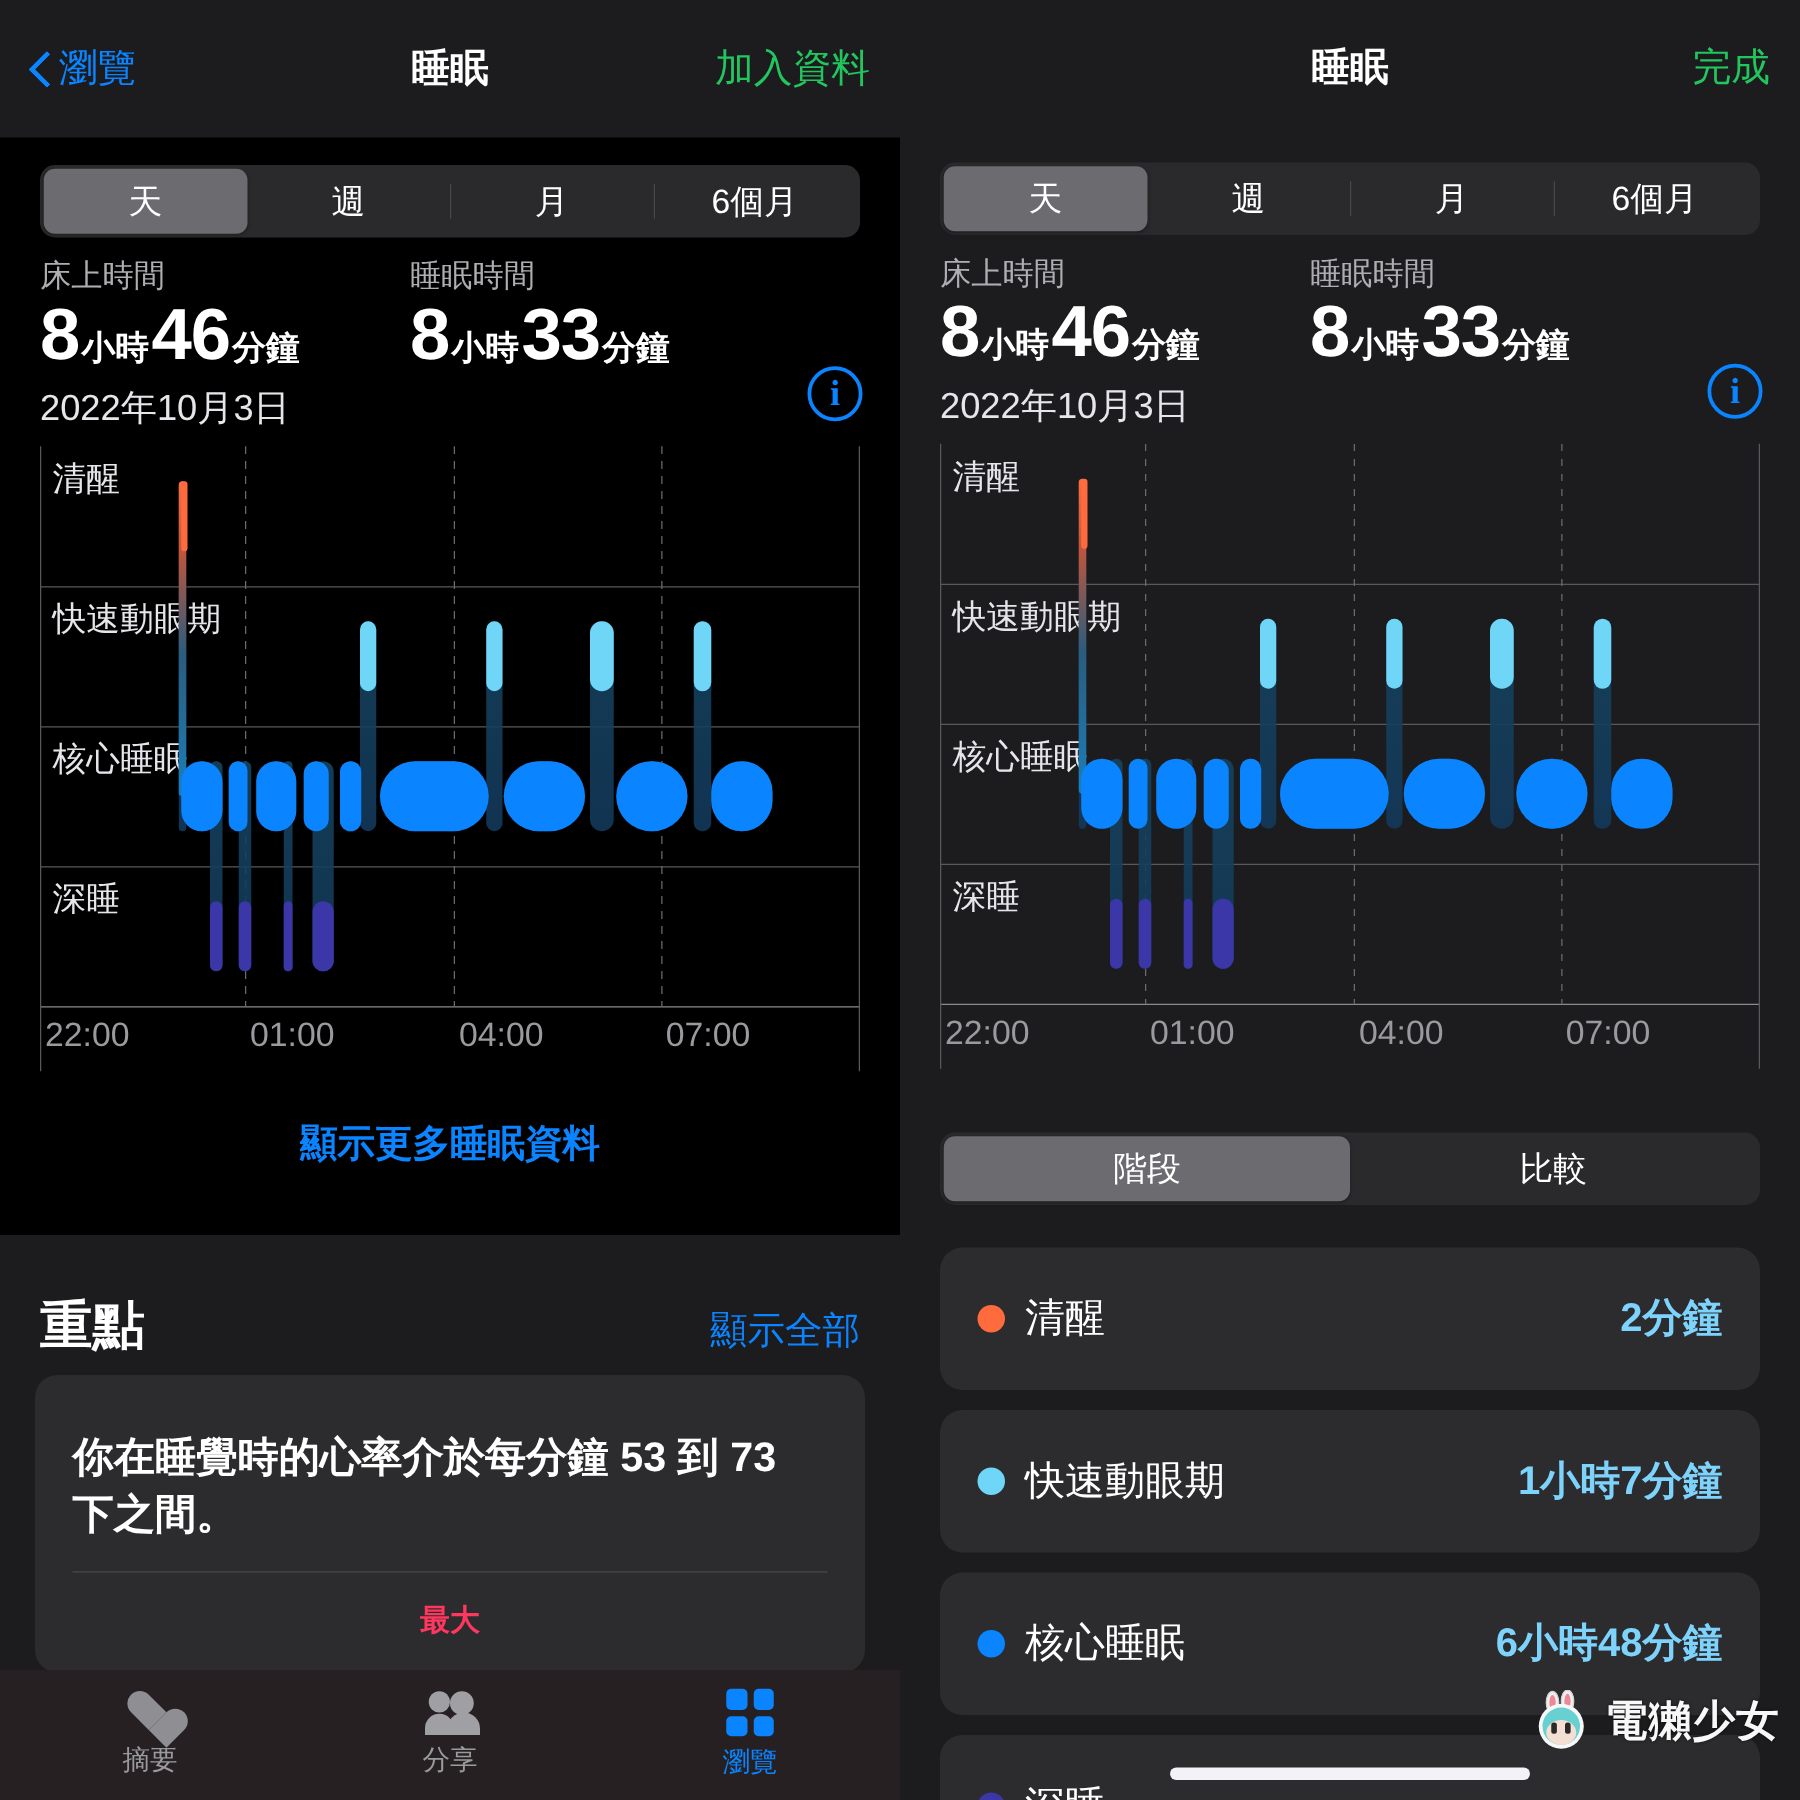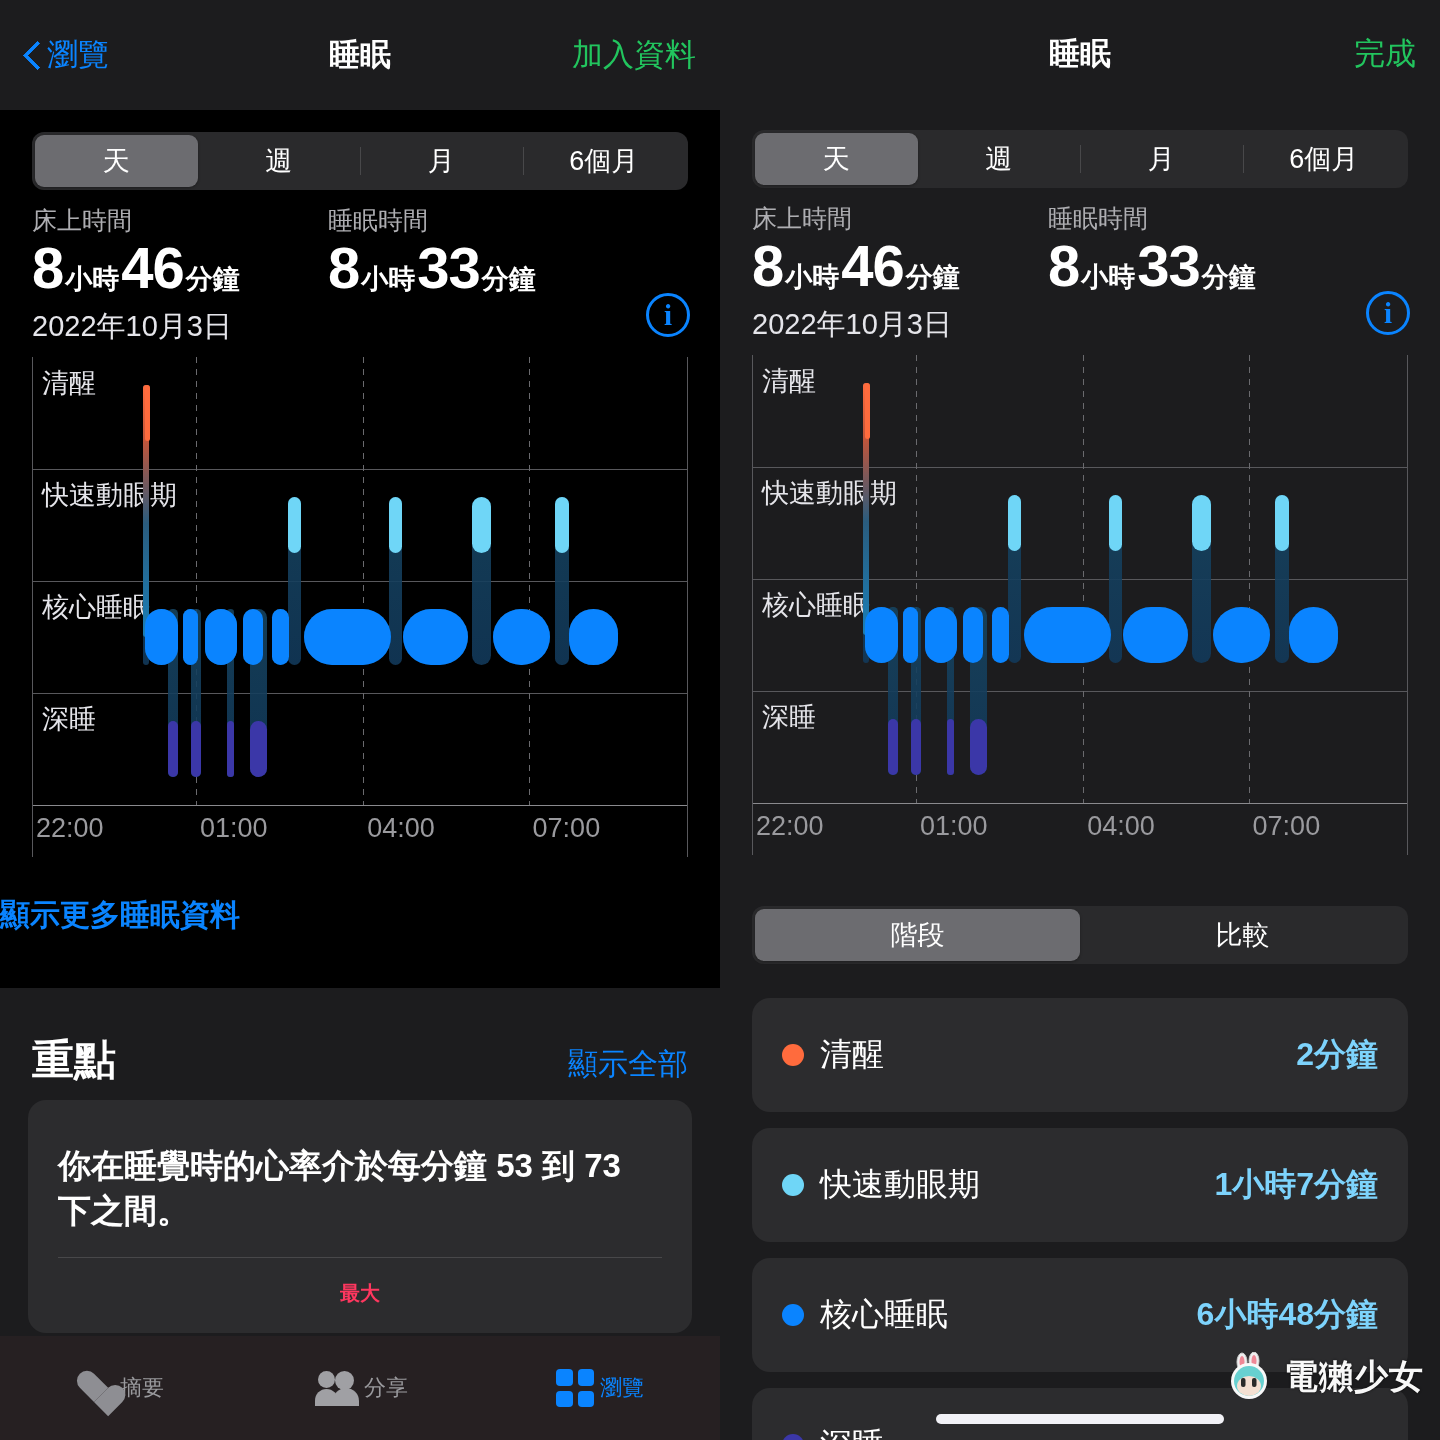--- a/index.html
+++ b/index.html
@@ -70,48 +70,48 @@
   .xlab { position:absolute; color:#9a9a9e; font-size:27px; }
 
   .bar { position:absolute; border-radius:999px; }
   .bar.core  { background:#0a84ff; }
   .bar.rem   { background:#6fd6f7; }
   .bar.deep  { background:#3b37a8; }
   .bar.awake { background:linear-gradient(#ff6b3d,#ff7a4d); border-radius:6px; }
   .stem { position:absolute; border-radius:999px; }
 
   
-  .more { color:#0a84ff; font-size:30px; font-weight:700;
+  .more { text-align:center; color:#0a84ff; font-size:30px; font-weight:700;
           margin-top:38px; cursor:pointer; }
 
   
   .hl-sec { position:absolute; left:0; right:0; bottom:104px; top:988px;
             background:#1c1c1e; border-radius:0; padding:0 28px; overflow:hidden; }
   .hl-head { display:flex; align-items:baseline; justify-content:space-between;
              padding:44px 4px 12px 4px; }
   .hl-title { color:#fff; font-size:42px; font-weight:700; }
   .hl-all { color:#0a84ff; font-size:30px; cursor:pointer; }
   .hl-card { background:#2c2c2e; border-radius:18px; padding:26px 30px; }
   .hl-kicker { display:flex; align-items:center; gap:10px; color:#ff375f;
                font-size:27px; font-weight:700; }
   .heart { width:28px; height:26px; position:relative; flex:none; }
   .heart::before,.heart::after{ content:""; position:absolute; width:15px; height:23px;
     background:#ff375f; border-radius:15px 15px 0 0; top:1px; }
   .heart::before{ left:13px; transform:rotate(-45deg); transform-origin:0 100%; }
   .heart::after { left:13px; transform:rotate(45deg);  transform-origin:0 100%; }
   .hl-body { color:#fff; font-size:33px; font-weight:700; line-height:1.35;
              margin-top:18px; }
   .hl-div { height:1px; background:#48484a; margin:24px 0 0 0; }
-  .hl-max { color:#ff375f; font-size:20px; font-weight:700; margin-top:22px;
+  .hl-max { color:#ff375f; font-size:24px; font-weight:700; margin-top:22px;
             text-align:center; }
 
   
   .tabbar { position:absolute; left:0; right:0; bottom:0; height:104px;
             background:rgba(40,34,36,.94); display:flex; }
-  .tab { flex:1; display:flex; flex-direction:row; align-items:center;
+  .tab { flex:1; display:flex; flex-direction:column; align-items:center;
          justify-content:center; gap:6px; cursor:pointer; }
   .tab-lab { font-size:22px; color:#9a9a9e; }
   .tab.active .tab-lab { color:#0a84ff; }
   .ic-heart { width:38px; height:34px; position:relative; }
   .ic-heart::before,.ic-heart::after{ content:""; position:absolute; width:20px;
     height:30px; background:#8e8e93; border-radius:20px 20px 0 0; top:1px; }
   .ic-heart::before{ left:18px; transform:rotate(-45deg); transform-origin:0 100%; }
   .ic-heart::after { left:18px; transform:rotate(45deg);  transform-origin:0 100%; }
   .ic-share { width:46px; height:34px; position:relative; }
   .ic-share i{ position:absolute; background:#a0a0a4; }

